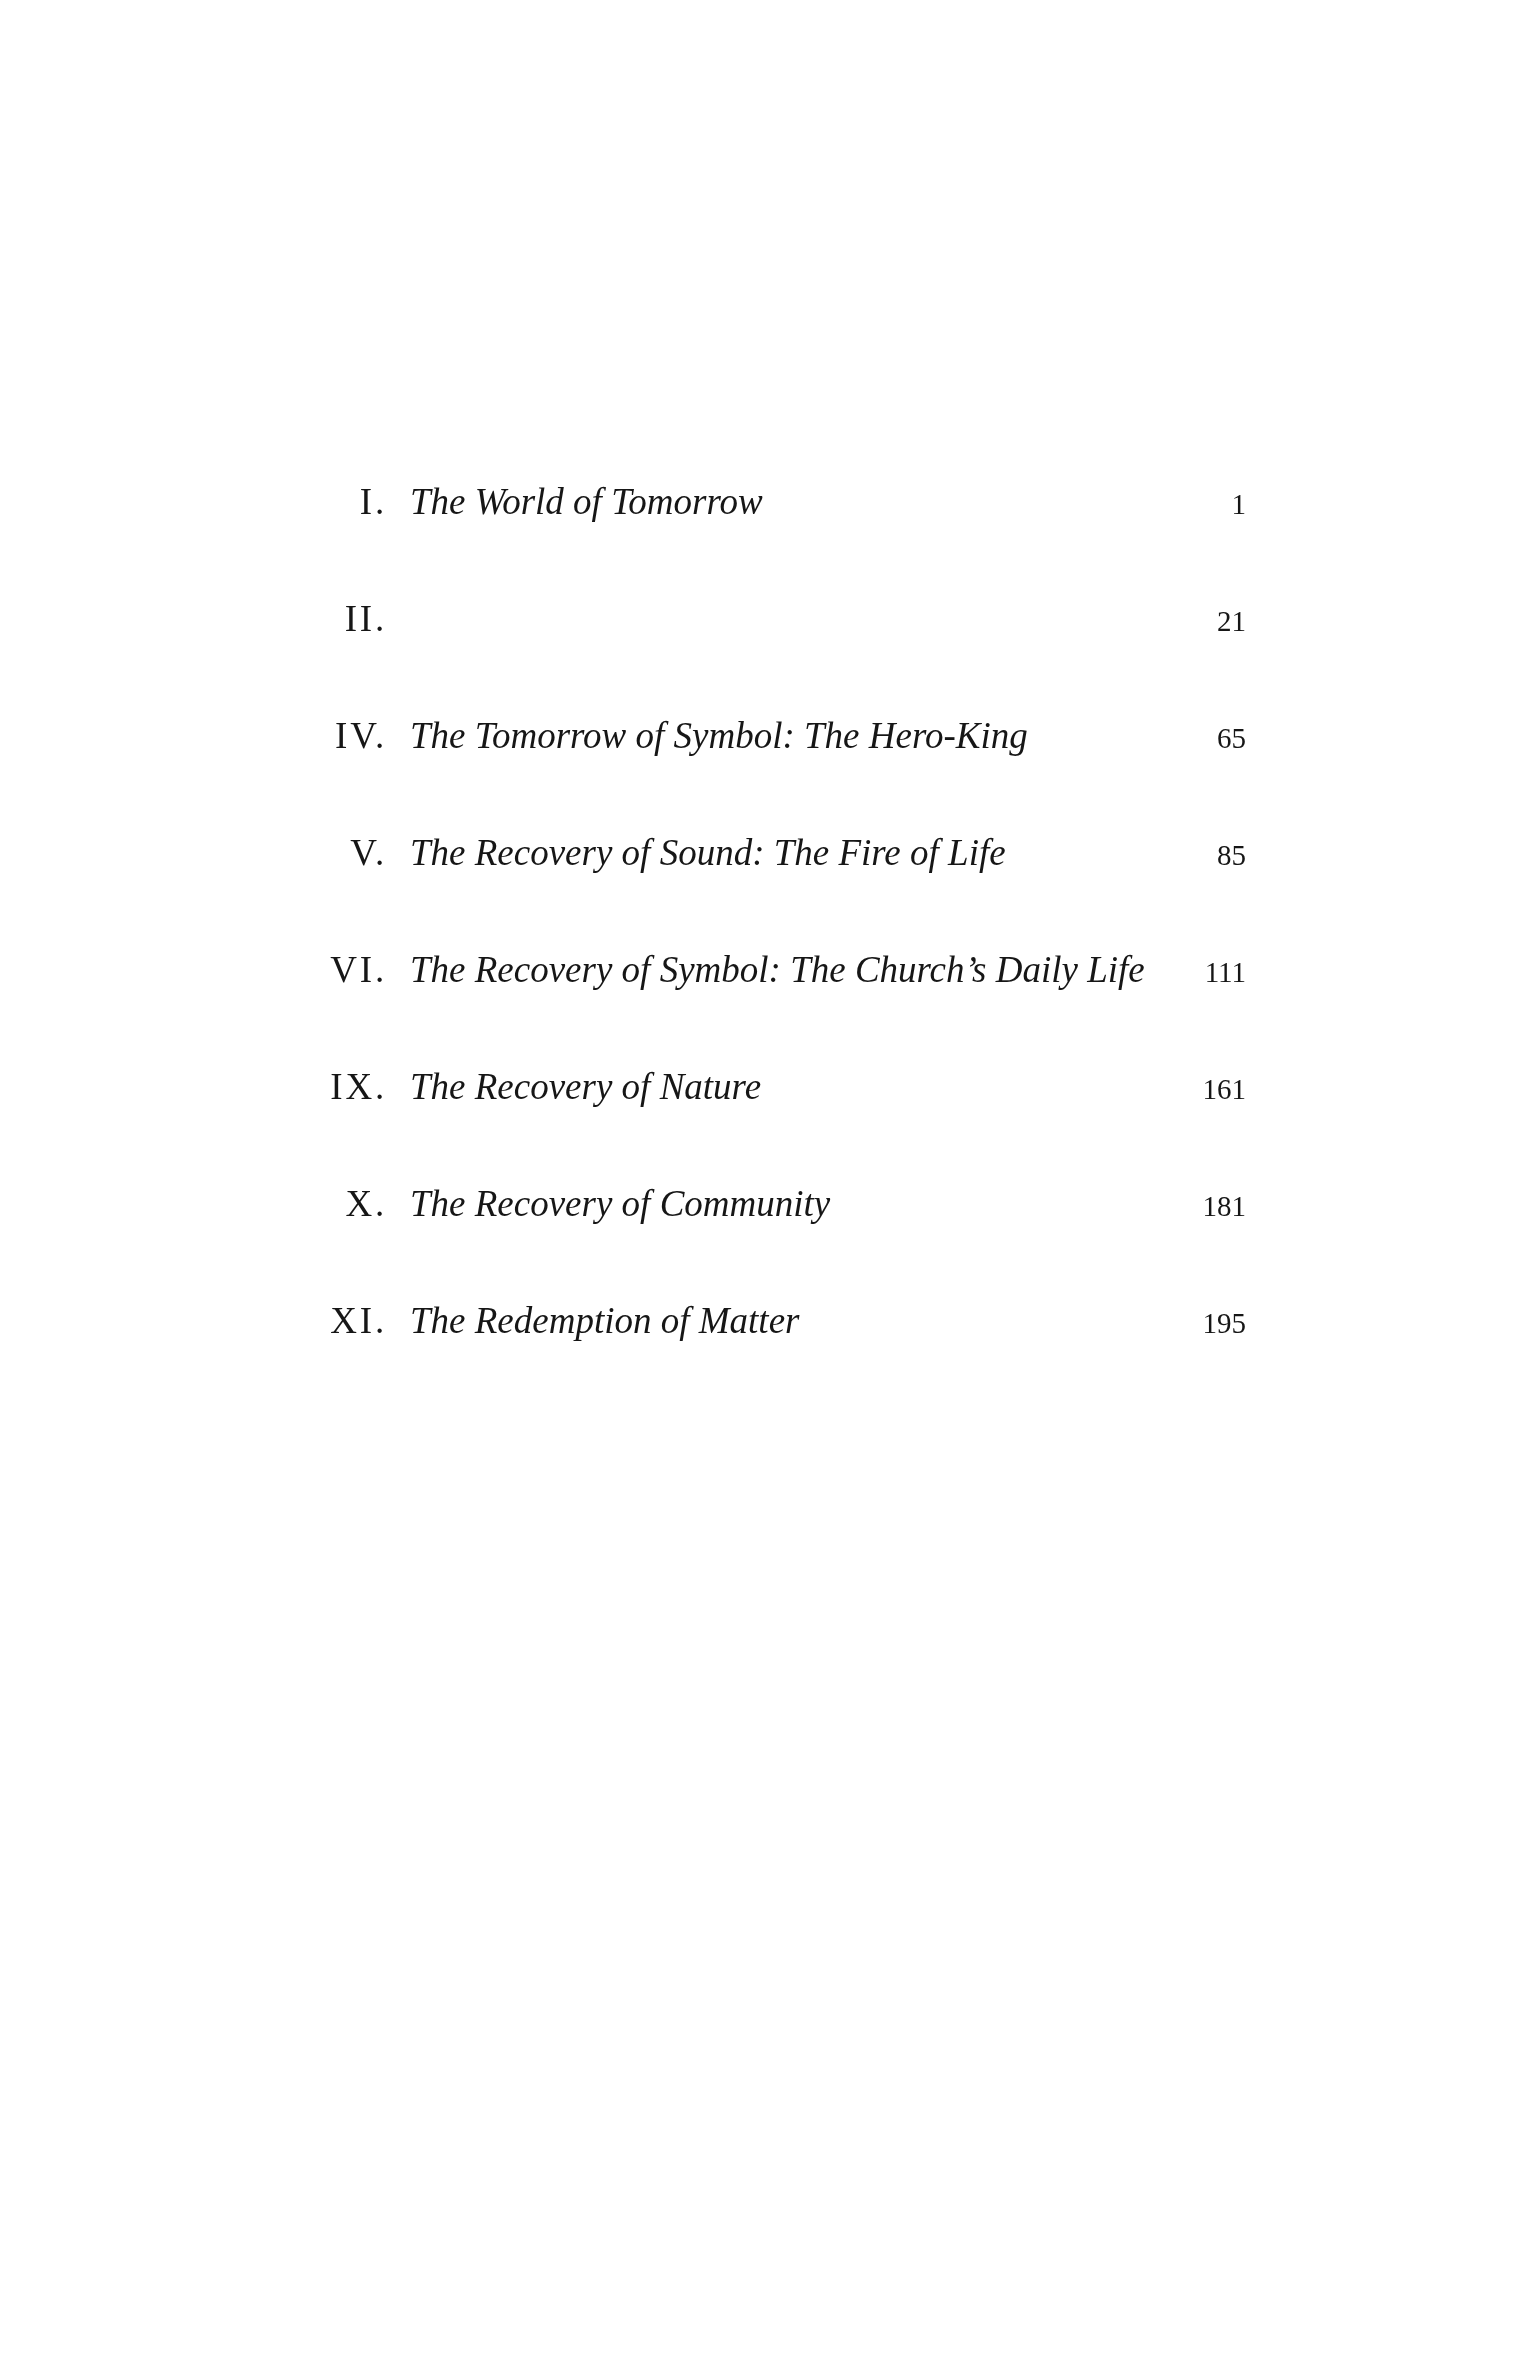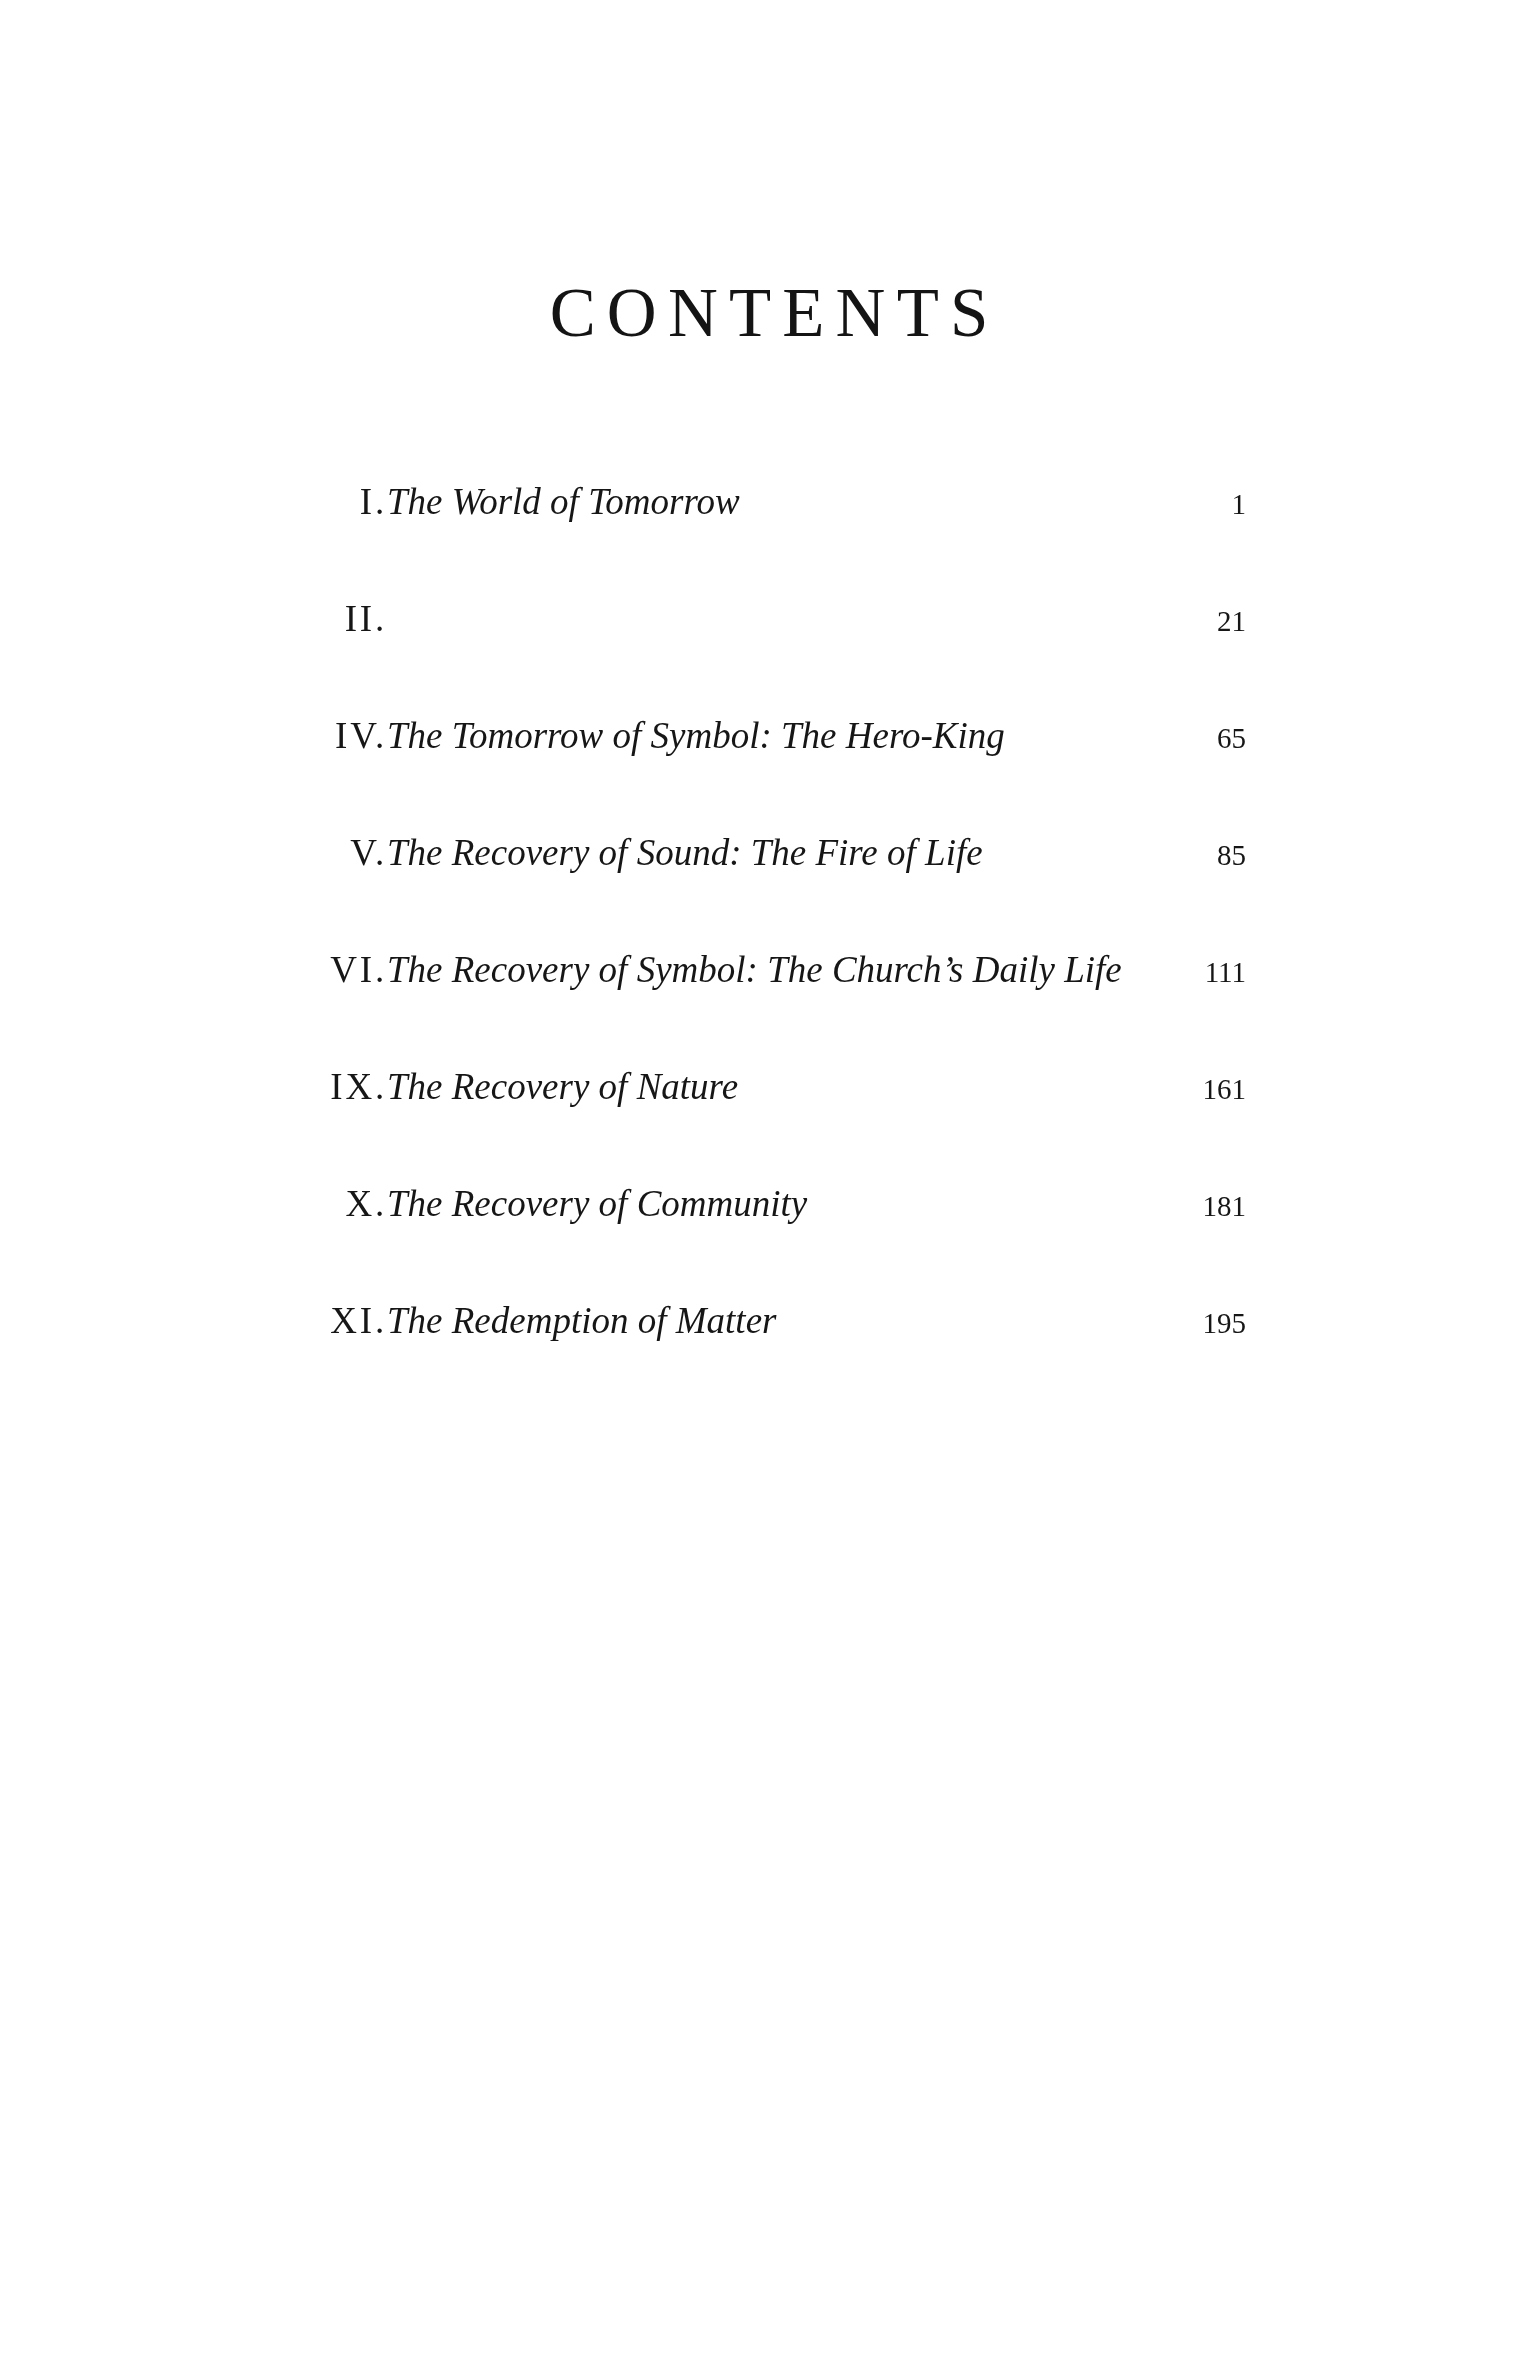--- a/index.html
+++ b/index.html
@@ -48,20 +48,21 @@
     flex: 0 0 126px;
     width: 126px;
     text-align: right;
     font-size: 37px;
     line-height: 1;
     letter-spacing: 2.8px;
     color: #161616;
     white-space: nowrap;
   }
   .toc-chapter {
+    margin-left: 23px;
     font-style: italic;
     font-size: 37px;
     line-height: 1;
     color: #161616;
     white-space: nowrap;
   }
   .toc-page {
     margin-left: auto;
     text-align: right;
     font-size: 29px;
@@ -69,21 +70,20 @@
     color: #161616;
     font-variant-numeric: oldstyle-nums;
     white-space: nowrap;
   }
 </style>
 </head>
 <body>
 
 <div class="page">
 
-  <div class="contents-title">CONTENTS</div>
 
   <div class="toc">
 
     <div class="toc-row">
       <span class="toc-num">I.</span>
       <span class="toc-chapter">The World of Tomorrow</span>
       <span class="toc-page">1</span>
     </div>
 
     <div class="toc-row">

